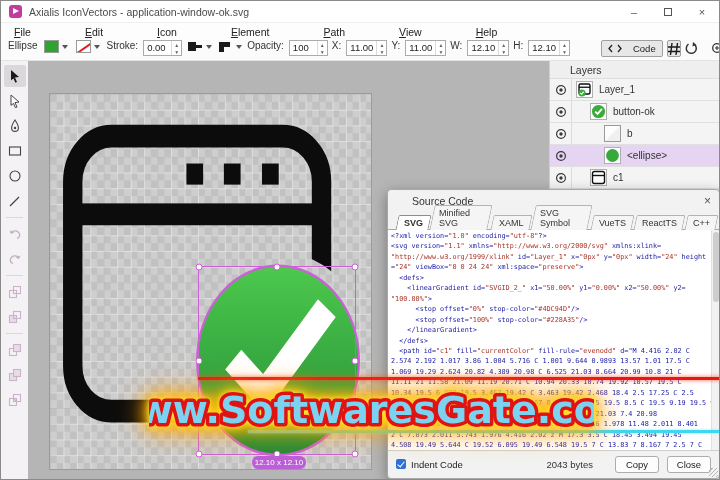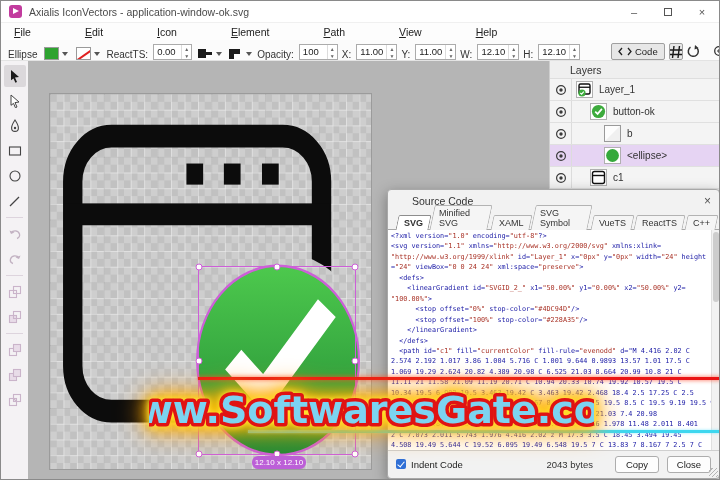--- a/index.html
+++ b/index.html
@@ -18,38 +18,38 @@
   .wbtn{width:34px;height:22px;display:flex;align-items:center;justify-content:center;
     color:#555;font-size:11px;}
   .maxbox{width:8px;height:8px;border:1px solid #555;}
   
   .menubar{position:absolute;left:0;top:22px;width:100%;height:17px;background:#fdfdfd;
     display:flex;align-items:center;padding-left:4px;gap:36px;}
   .menu-item{font-size:10.5px;color:#222;padding:0 9px;}
   .menu-item u{text-decoration:underline;}
   
   .toolbar{position:absolute;left:0;top:39px;width:100%;height:21px;background:#fbfbfb;
-    border-bottom:1px solid #e3e3e3;display:flex;align-items:flex-end;padding:0 5px;font-size:10px;color:#333;}
+    border-bottom:1px solid #e3e3e3;display:flex;align-items:flex-start;padding:0 5px;font-size:10px;color:#333;}
   .tb-label{margin:0 3px 0 2px;}
   .sel-type{width:42px;}
   .swatchbtn{display:flex;align-items:center;margin:0 4px;}
   .swatch{width:15px;height:13px;border:1px solid #9a9a9a;}
   .swatch.fill{background:#2ea330;}
   .swatch.stroke{background:#fff;position:relative;overflow:hidden;}
   .swatch.stroke::after{content:"";position:absolute;left:-2px;top:5px;width:22px;height:2px;
     background:#e02020;transform:rotate(-35deg);}
   .caret{width:0;height:0;border-left:3px solid transparent;border-right:3px solid transparent;
     border-top:4px solid #555;margin-left:3px;}
   .spin{display:inline-flex;border:1px solid #ababab;background:#fff;height:16px;margin:0 2px;}
   .spin .val{min-width:27px;padding:0 3px;font-size:9.5px;line-height:14px;color:#222;}
   .spin .arrows{width:10px;border-left:1px solid #dcdcdc;display:flex;flex-direction:column;}
   .spin .arrows span{flex:1;display:flex;align-items:center;justify-content:center;font-size:5px;color:#666;line-height:4px;}
   .minibtn{display:flex;align-items:center;margin:0 3px;}
   .tb-sep{width:1px;height:16px;background:#d9d9d9;margin:0 5px;}
-  .codebtn{display:flex;align-items:center;gap:3px;border:1px solid #9f9f9f;background:#e7e7e7;
+  .codebtn{display:flex;align-items:center;gap:11px;border:1px solid #9f9f9f;background:#e7e7e7;
     height:17px;padding:0 6px;border-radius:2px;font-size:9.5px;color:#222;}
   .sqbtn{width:19px;height:17px;border:1px solid #9f9f9f;background:#e7e7e7;border-radius:2px;
     display:flex;align-items:center;justify-content:center;margin-left:4px;}
   .ghostbtn{width:19px;height:17px;display:flex;align-items:center;justify-content:center;margin-left:3px;}
   
   .tools{position:absolute;left:0;top:60px;width:27px;height:420px;background:#f4f2f4;
     display:flex;flex-direction:column;align-items:center;padding-top:4px;}
   .tool{width:22px;height:22px;display:flex;align-items:center;justify-content:center;margin-bottom:3px;border-radius:2px;}
   .tool.active{background:#dbd8db;}
   .tool-sep{width:17px;height:1px;background:#ddd4dd;margin:2px 0 5px 0;}
@@ -146,21 +146,21 @@
   <div class="toolbar">
     <span class="tb-label sel-type">Ellipse</span>
     <span class="swatchbtn">
       <span class="swatch fill"></span>
       <span class="caret"></span>
     </span>
     <span class="swatchbtn">
       <span class="swatch stroke"></span>
       <span class="caret"></span>
     </span>
-    <span class="tb-label">ReactTS:</span>
+    <span class="tb-label">Stroke:</span>
     <span class="spin">
       <span class="val">0.00</span>
       <span class="arrows">
           <span>▲</span>
           <span>▼</span>
         </span>
     </span>
     <span class="minibtn">
       <svg width="16" height="13">
           <rect x="1" y="2" width="8" height="9" fill="#1a1a1a"></rect>

